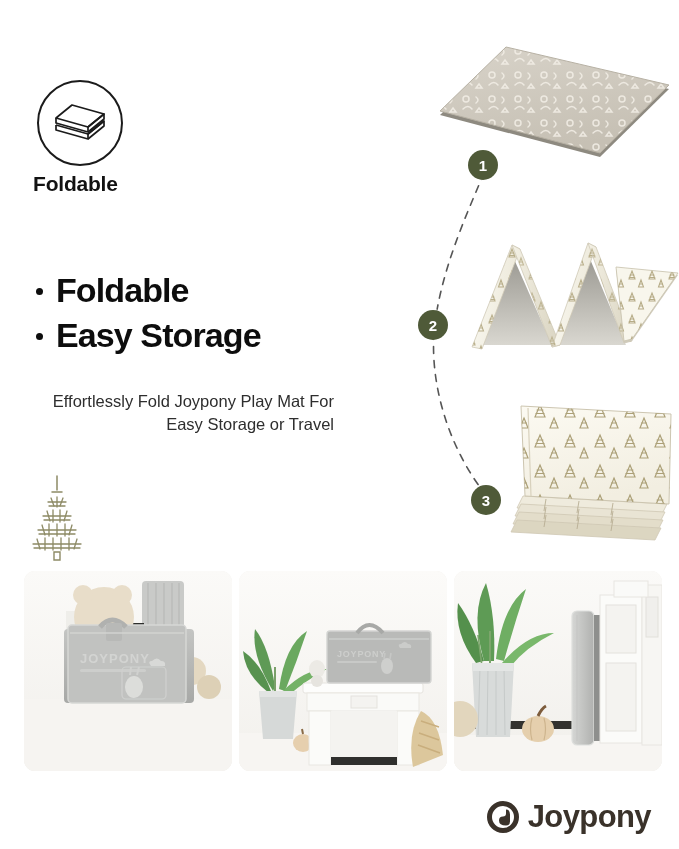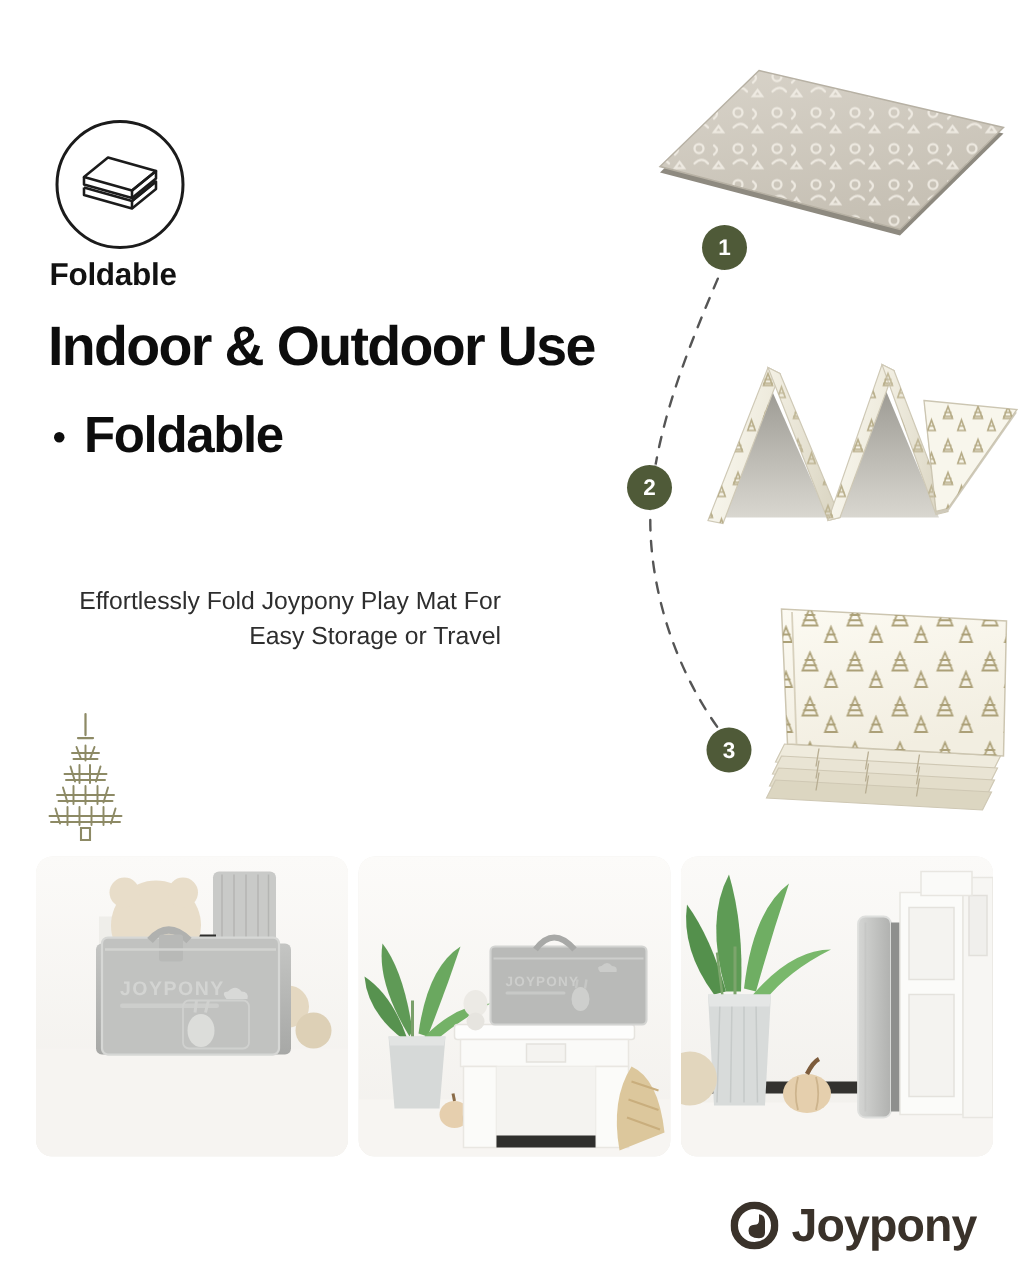--- a/index.html
+++ b/index.html
@@ -94,26 +94,29 @@
           <path d="M36 25 L52 12 L52 17 L36 30"></path>
           <path d="M4 23 L36 32 L52 19"></path>
           <path d="M4 23 L4 28 L36 37 L36 32"></path>
           <path d="M36 32 L52 19 L52 24 L36 37"></path>
         </g>
       </svg>
     </div>
     <div id="foldable-label">Foldable</div>
   </div>
 
-  <div id="headline">Indoor &amp; Outdoor Use</div>
 
   <div id="bullets">
     <div class="bullet-row">
       <span class="bullet-dot"></span>
       <span>Foldable</span>
+    </div>
+    <div class="bullet-row">
+      <span class="bullet-dot"></span>
+      <span>Easy Storage</span>
     </div>
   </div>
 
   <div id="subtext">Effortlessly Fold Joypony Play Mat For Easy Storage or Travel</div>
 
   <div id="deco-tree">
     <svg width="70" height="92" viewBox="0 0 70 92">
       <g stroke="#8d8a65" stroke-width="1.5" stroke-linecap="round" fill="none">
         <path d="M35 4 L35 18"></path>
         <path d="M30 20 L40 20"></path>

